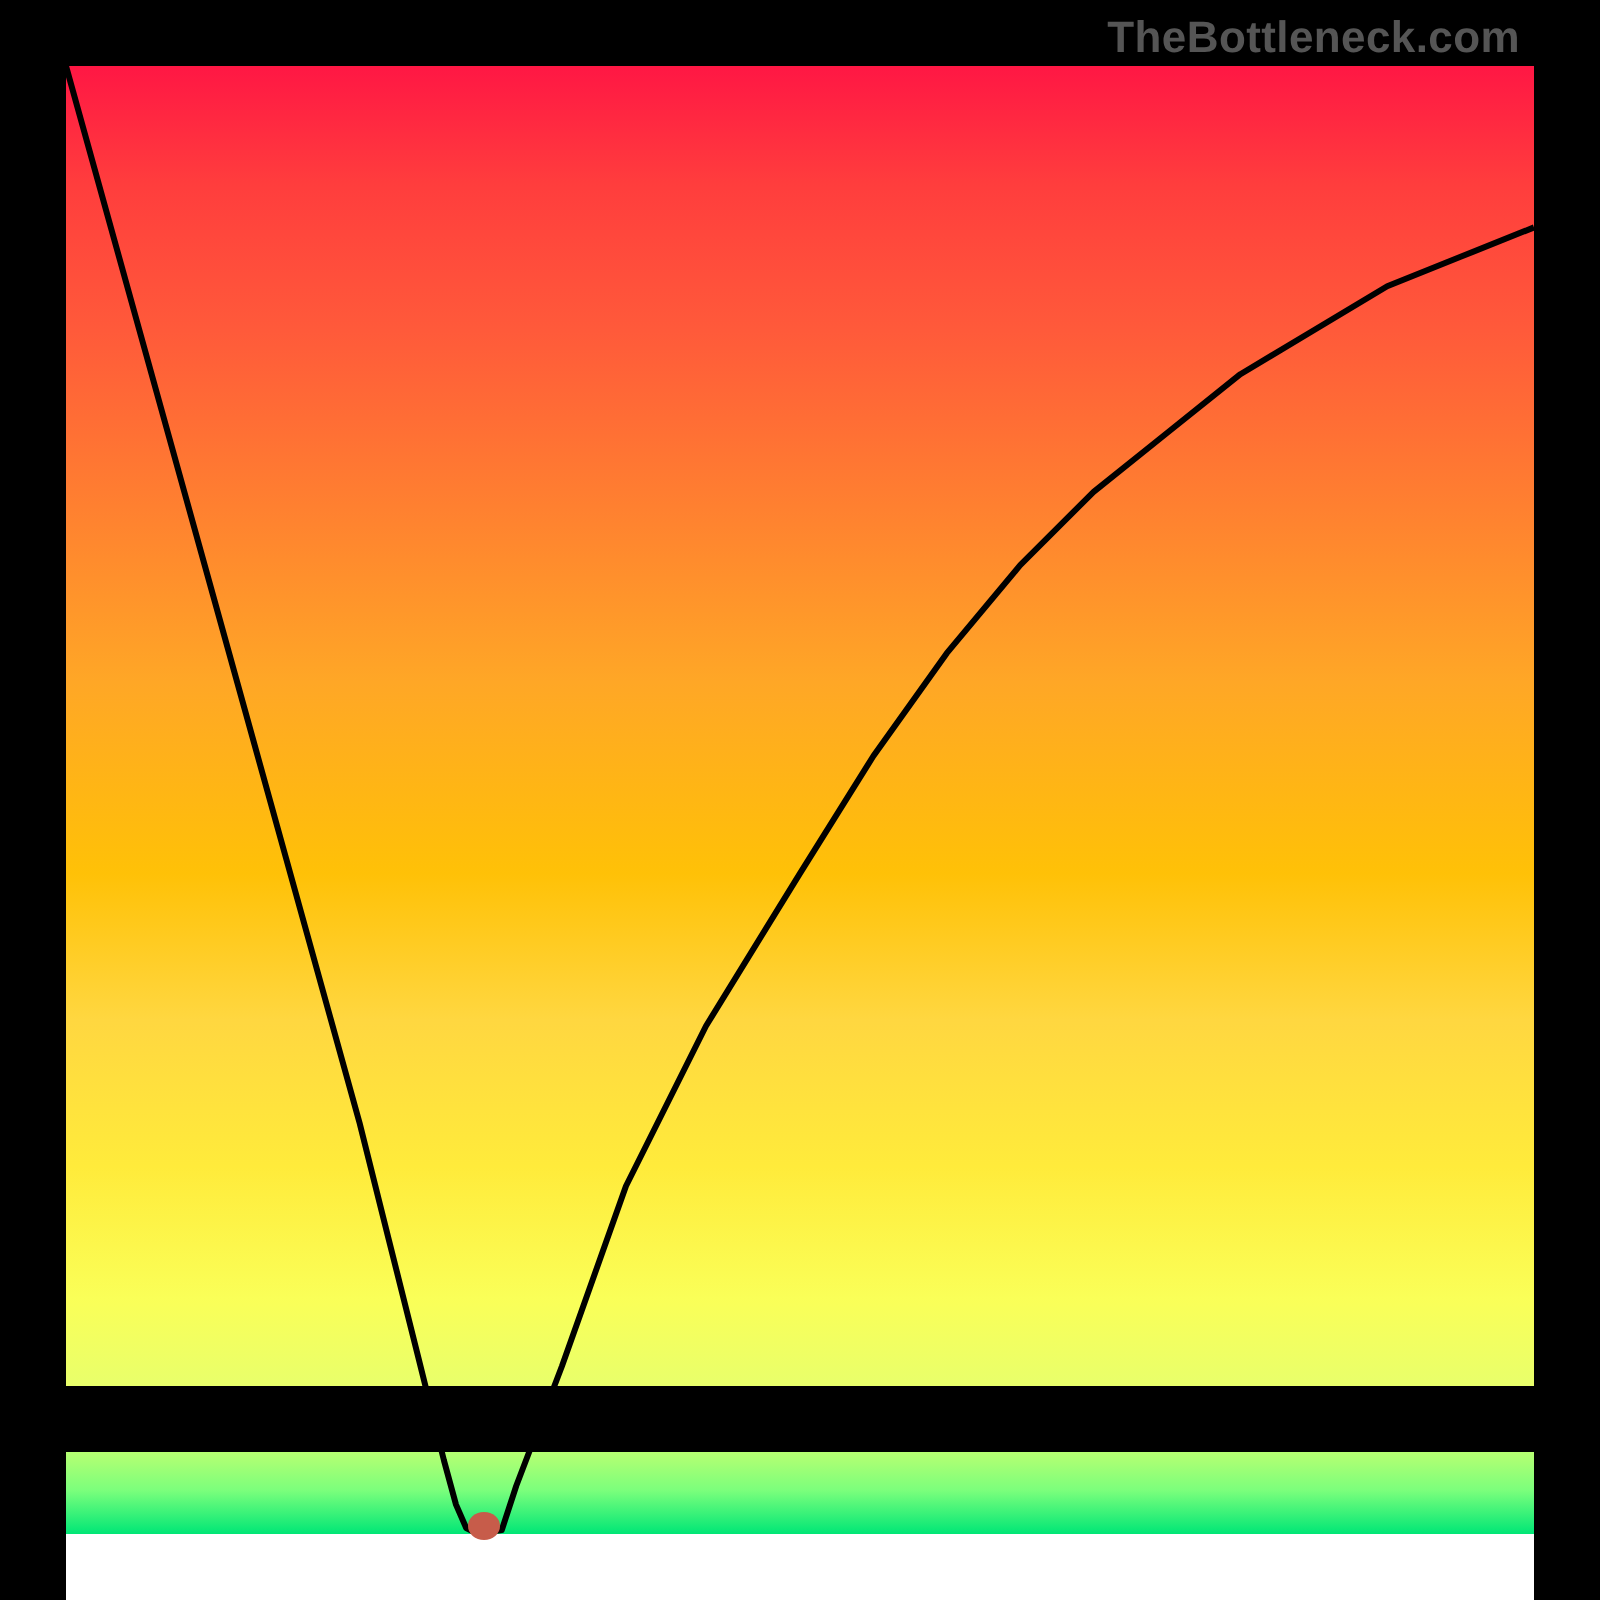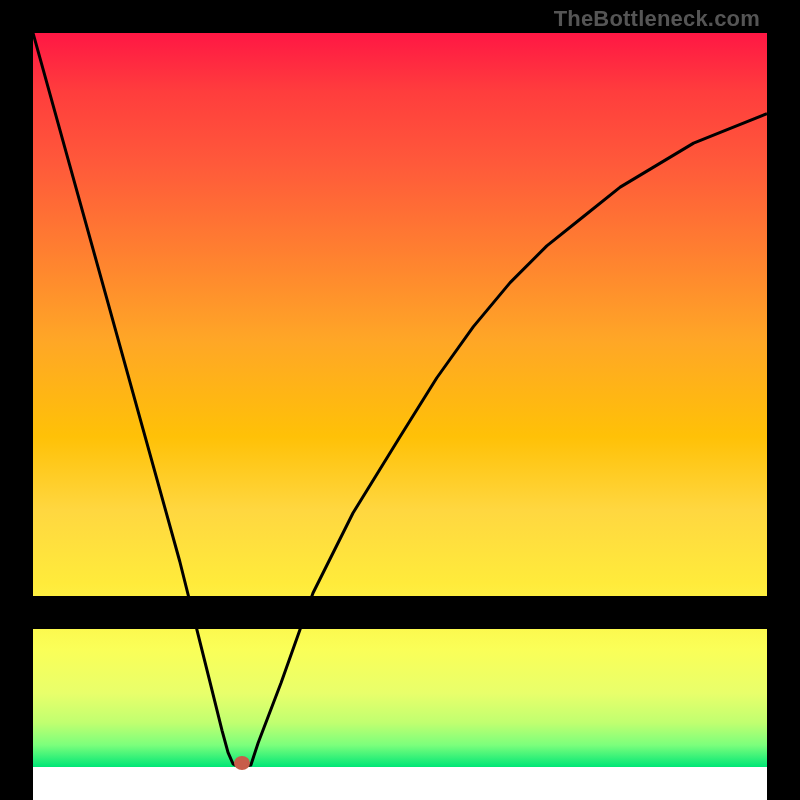--- a/index.html
+++ b/index.html
@@ -1,20 +1,20 @@
 <!DOCTYPE html>
 <html><head>
 <meta charset="utf-8">
 <style>
   * { margin: 0; padding: 0; box-sizing: border-box; }
   html, body { width: 800px; height: 800px; overflow: hidden; background: #fff; }
   .chart-container {
     position: relative;
     width: 800px;
-    height: 629px;
+    height: 726px;
     padding-left: 40px;
   }
   .plot-area {
     position: absolute;
     left: 33px;
     top: 33px;
     width: 734px;
     height: 734px;
     background: linear-gradient(to bottom,
       #ff1744 0%,

